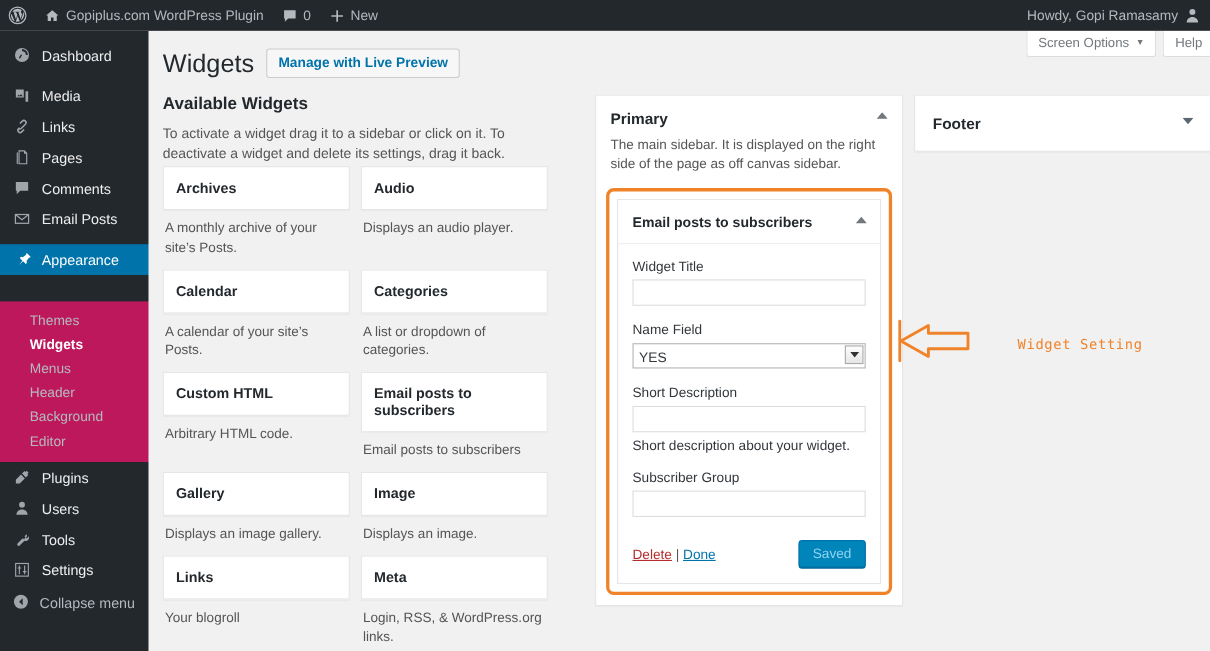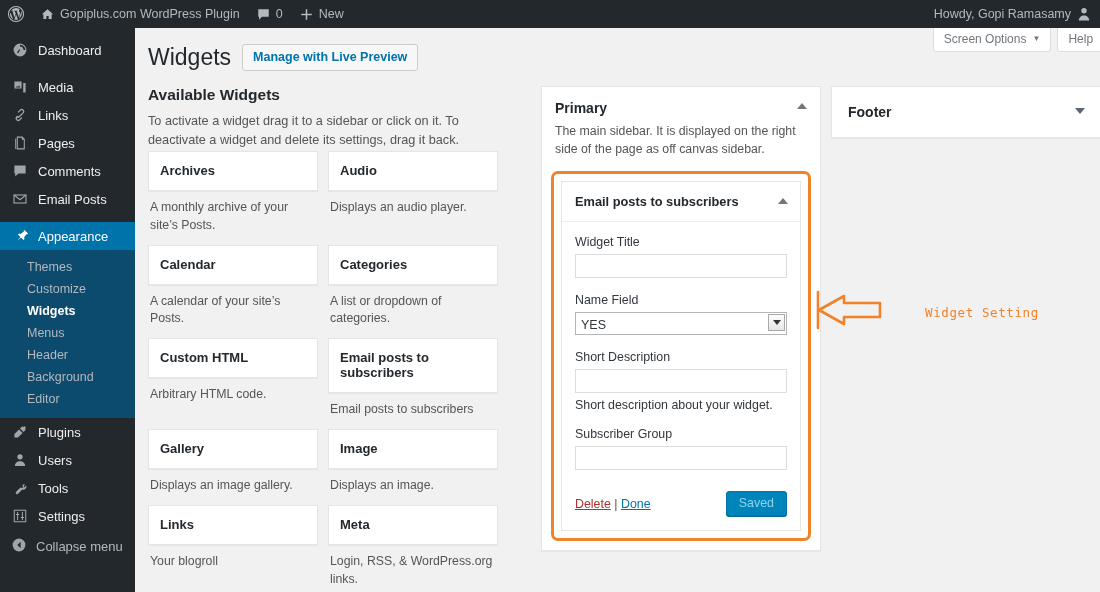--- a/index.html
+++ b/index.html
@@ -42,21 +42,21 @@
   .menu-sep { height: 9px; }
   .menu-item.current {
     background: #0073aa; color: #fff; font-weight: normal;
   }
   .menu-item.current .mi-ico { color: #fff; }
   .menu-item.current::after {
     content: ""; position: absolute; right: -8px; top: 50%;
     margin-top: -8px; border: 8px solid transparent;
     border-right-color: #f1f1f1;
   }
-  .submenu { background: #0c4a6e; padding: 6px 0 8px 0; }
+  .submenu { background: #be185d; padding: 6px 0 8px 0; margin-top: 24px; }
   .sub-item {
     display: block; padding: 4px 0 4px 27px; color: #b4b9be; font-size: 12.5px;
   }
   .sub-item.current { color: #fff; font-weight: bold; }
   .collapse {
     display: flex; align-items: center; gap: 9px;
     height: 28px; padding-left: 11px; color: #b4b9be; font-size: 13px;
     margin-top: 2px;
   }
   .collapse .mi-ico { color:#a0a5aa; }
@@ -293,21 +293,20 @@
       <span class="mi-ico">
         <svg width="16" height="16" viewBox="0 0 20 20" fill="currentColor">
             <path d="M15.5 2.5l-1 1 .6.6-4.3 3.3-2-.5-1.3 1.3 3 3-4 4.8 4.8-4 3 3 1.3-1.3-.5-2 3.3-4.3.6.6 1-1-4.5-4.5z"></path>
           </svg>
       </span>
       <span>Appearance</span>
     </div>
 
     <div class="submenu">
       <span class="sub-item">Themes</span>
-      <span class="sub-item">Customize</span>
       <span class="sub-item current">Widgets</span>
       <span class="sub-item">Menus</span>
       <span class="sub-item">Header</span>
       <span class="sub-item">Background</span>
       <span class="sub-item">Editor</span>
     </div>
 
     <div class="menu-item">
       <span class="mi-ico">
         <svg width="16" height="16" viewBox="0 0 20 20" fill="currentColor">

